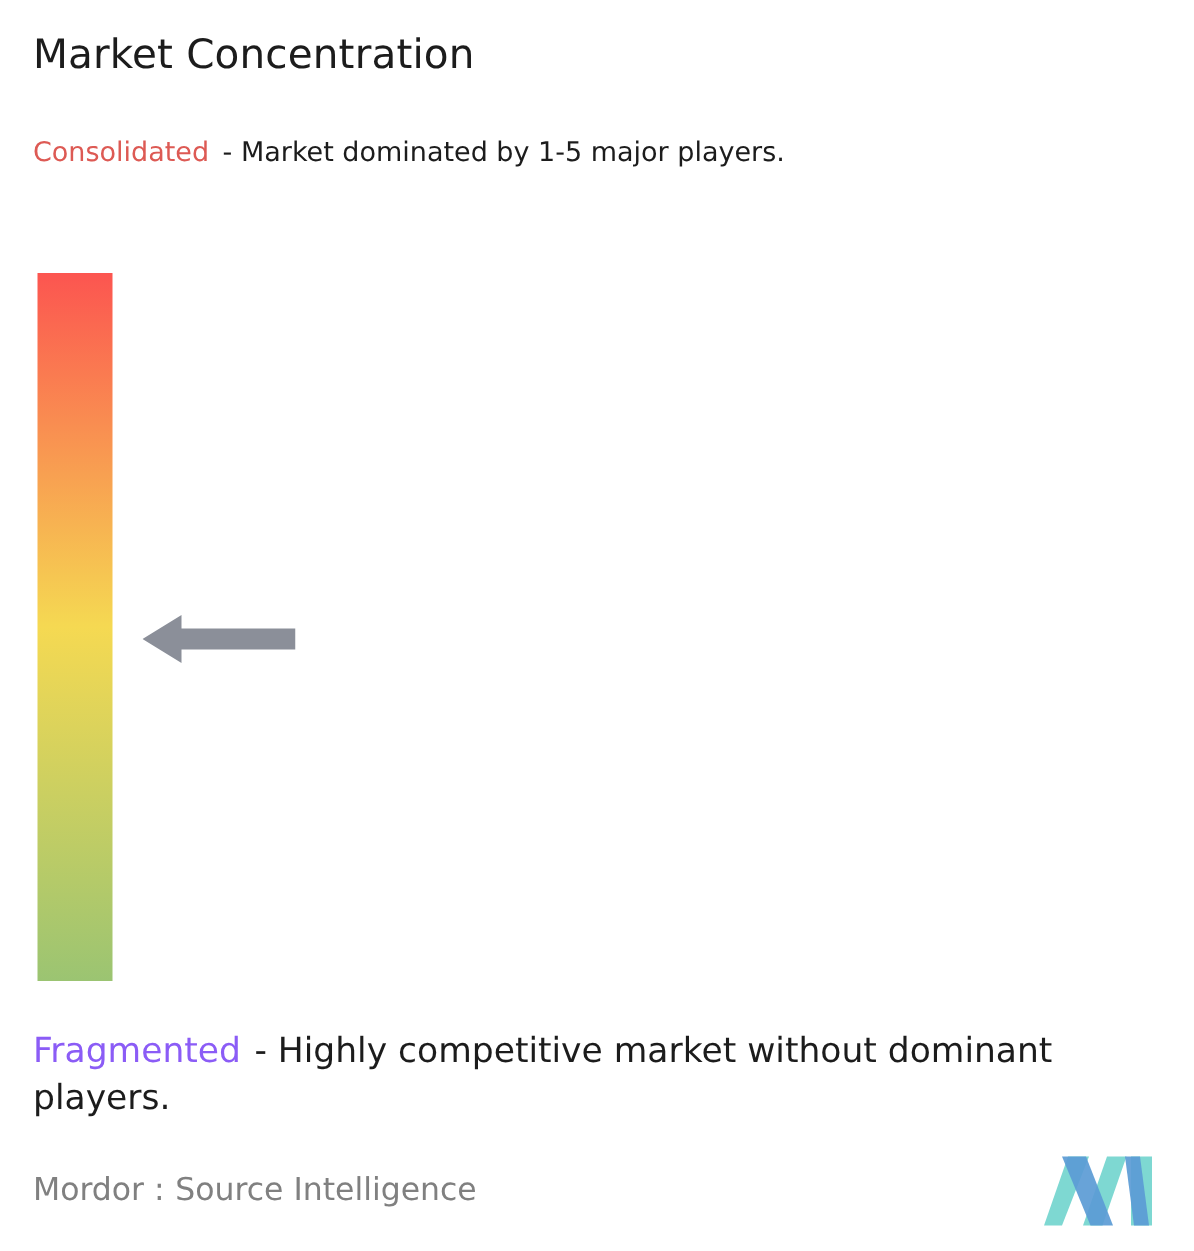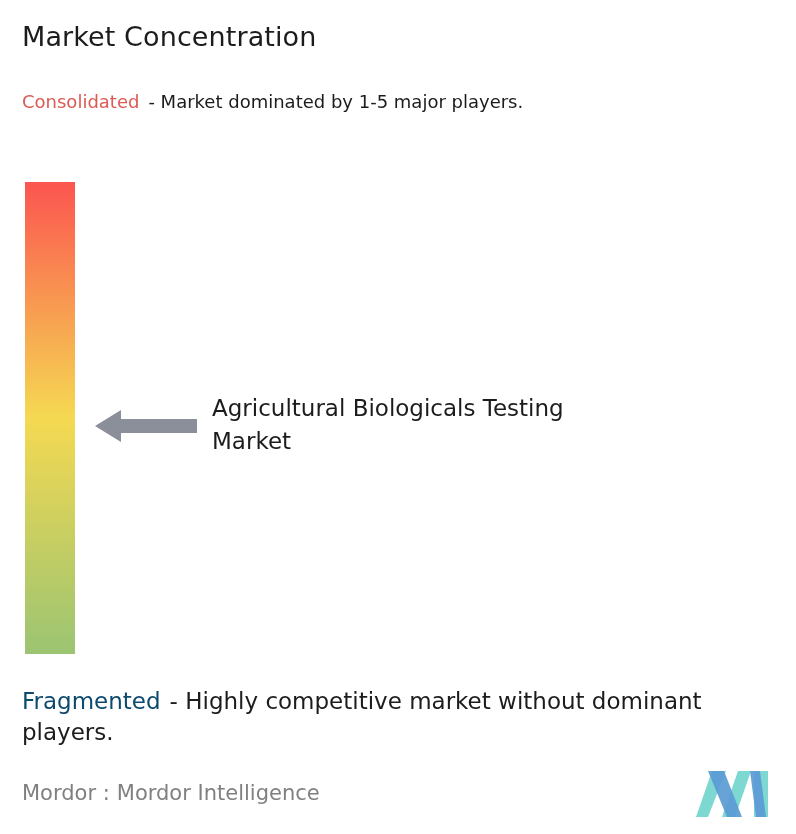--- a/index.html
+++ b/index.html
@@ -151,29 +151,28 @@
   </div>
 
   <div class="gradient-bar" style="background: linear-gradient(rgb(252, 85, 80) 0%, rgb(245, 217, 82) 50%, rgb(155, 196, 114) 100%);"></div>
 
   <div class="callout">
     <div class="arrow-wrap">
       <svg width="102" height="36" viewBox="0 0 102 36" xmlns="http://www.w3.org/2000/svg">
         <polygon points="0,18 26,2 26,11 102,11 102,25 26,25 26,34" fill="#8b8f99"></polygon>
       </svg>
     </div>
-    <div class="callout-label">Agricultural Biologicals Testing Market</div>
   </div>
 
   <div class="legend-bottom">
-    <span class="kw-fragmented" style="color: #0c4a6e; text-align: center;">Fragmented</span><span class="kw-gap"></span><span>- Highly competitive market without dominant players.</span>
+    <span class="kw-fragmented" style="color: #8b5cf6; text-align: center;">Fragmented</span><span class="kw-gap"></span><span>- Highly competitive market without dominant players.</span>
   </div>
 
   <div class="source">
-    <span>Mordor :</span><span class="source-sep"></span><span>Mordor Intelligence</span>
+    <span>Mordor :</span><span class="source-sep"></span><span>Source Intelligence</span>
   </div>
 
   <div class="logo">
     <svg width="78" height="50" viewBox="0 0 78 50" xmlns="http://www.w3.org/2000/svg">
       <g>
 
         <polygon points="2,48 18,2 32,2 14,48" fill="#7ed8d2"></polygon>
 
         <polygon points="28,48 44,2 57,2 41,48" fill="#7ed8d2"></polygon>
 

